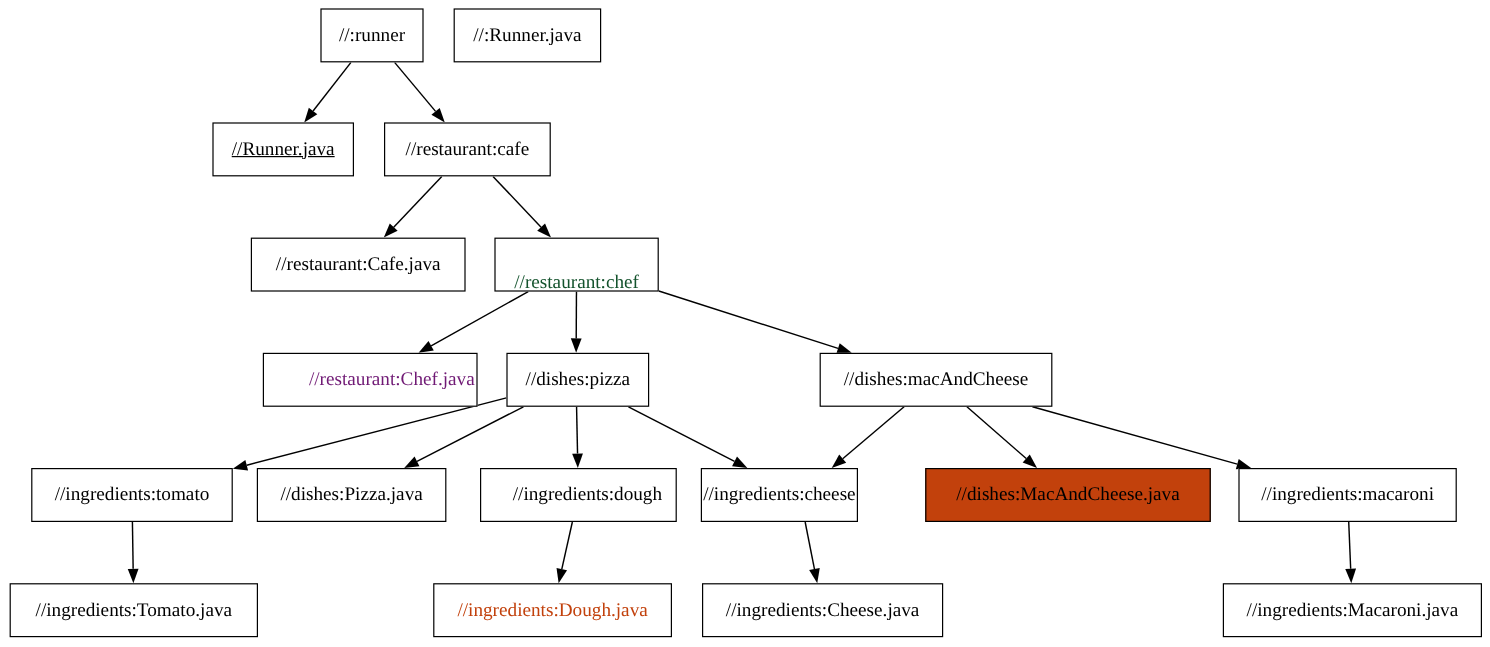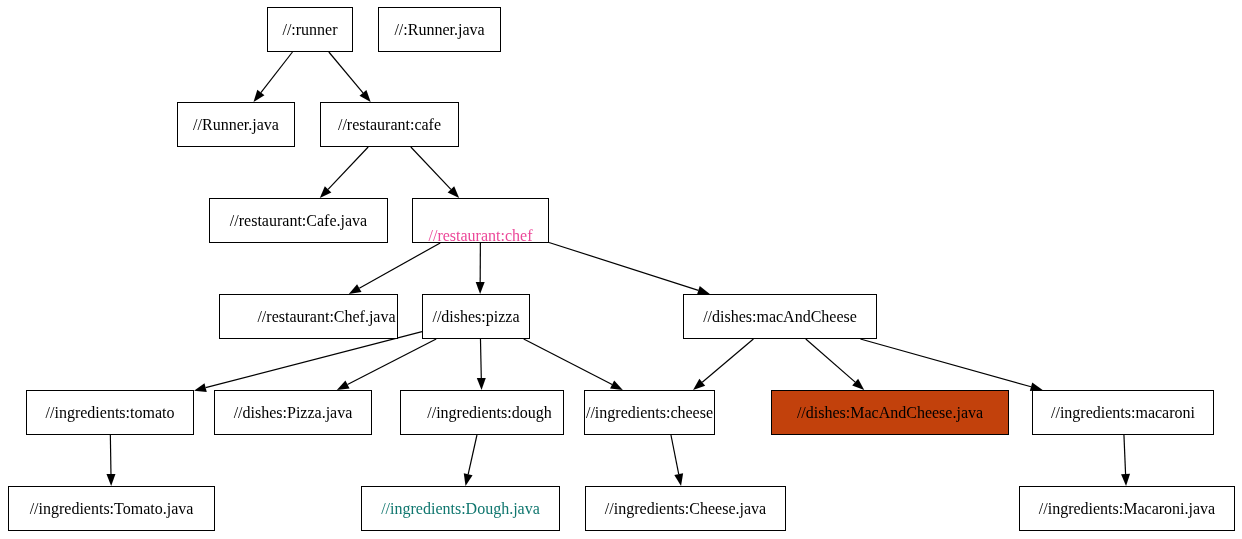--- a/index.html
+++ b/index.html
@@ -80,36 +80,36 @@
       <line x1="1123.9375" y1="435" x2="1125.5629334634539" y2="474.0104031228918" stroke="#000000" stroke-width="1.2"></line>
       <polygon points="1126.0625,486 1121.0668346345383,474.1977405740966 1130.0590322923695,473.82306567168695" fill="#000000"></polygon>
     </svg>
 
 <div class="graph-node" style="left: 267px; top: 7px; width: 86px; height: 45px; background: rgb(255, 255, 255); border-color: rgb(0, 0, 0);">
       <span class="node-label" style="color: rgb(0, 0, 0);">//:runner</span>
     </div>
     <div class="graph-node" style="left: 378px; top: 7px; width: 123px; height: 45px; background: rgb(255, 255, 255); border-color: rgb(0, 0, 0);">
       <span class="node-label" style="color: rgb(0, 0, 0);">//:Runner.java</span>
     </div>
-    <div class="graph-node" style="left: 177px; top: 102px; width: 118px; height: 45px; background: rgb(255, 255, 255); border-color: rgb(0, 0, 0);">
+    <div class="graph-node" style="left: 177px; top: 102px; width: 118px; height: 45px; background: rgb(255, 255, 255); border-color: rgb(0, 0, 0); text-decoration: underline;">
       <span class="node-label" style="color: rgb(0, 0, 0);">//Runner.java</span>
     </div>
     <div class="graph-node" style="left: 320px; top: 102px; width: 139px; height: 45px; background: rgb(255, 255, 255); border-color: rgb(0, 0, 0);">
       <span class="node-label" style="color: rgb(0, 0, 0);">//restaurant:cafe</span>
     </div>
     <div class="graph-node" style="left: 209px; top: 198px; width: 179px; height: 45px; background: rgb(255, 255, 255); border-color: rgb(0, 0, 0);">
       <span class="node-label" style="color: rgb(0, 0, 0);">//restaurant:Cafe.java</span>
     </div>
     <div class="graph-node" style="left: 412px; top: 198px; width: 137px; height: 45px; background: rgb(255, 255, 255); border-color: rgb(0, 0, 0);">
-      <span class="node-label" style="color: #ec4899; margin-top: 30px;">//restaurant:chef</span>
+      <span class="node-label" style="color: #14532d; margin-top: 30px;">//restaurant:chef</span>
     </div>
     <div class="graph-node" style="left: 219px; top: 294px; width: 179px; height: 45px; background: rgb(255, 255, 255); border-color: rgb(0, 0, 0);">
-      <span class="node-label" style="color: #000000; margin-left: 36px;">//restaurant:Chef.java</span>
+      <span class="node-label" style="color: #701a75; margin-left: 36px;">//restaurant:Chef.java</span>
     </div>
-    <div class="graph-node" style="left: 422px; top: 294px; width: 108px; height: 45px; background: rgb(255, 255, 255); border-color: rgb(0, 0, 0);">
+    <div class="graph-node" style="left: 422px; top: 294px; width: 119px; height: 45px; background: rgb(255, 255, 255); border-color: rgb(0, 0, 0);">
       <span class="node-label" style="color: rgb(0, 0, 0);">//dishes:pizza</span>
     </div>
     <div class="graph-node" style="left: 683px; top: 294px; width: 194px; height: 45px; background: rgb(255, 255, 255); border-color: rgb(0, 0, 0);">
       <span class="node-label" style="color: rgb(0, 0, 0);">//dishes:macAndCheese</span>
     </div>
     <div class="graph-node" style="left: 26px; top: 390px; width: 168px; height: 45px; background: rgb(255, 255, 255); border-color: rgb(0, 0, 0);">
       <span class="node-label" style="color: rgb(0, 0, 0);">//ingredients:tomato</span>
     </div>
     <div class="graph-node" style="left: 214px; top: 390px; width: 158px; height: 45px; background: rgb(255, 255, 255); border-color: rgb(0, 0, 0);">
       <span class="node-label" style="color: rgb(0, 0, 0);">//dishes:Pizza.java</span>
@@ -123,21 +123,21 @@
     <div class="graph-node" style="left: 771px; top: 390px; width: 238px; height: 45px; background: #c2410c; border-color: rgb(0, 0, 0);">
       <span class="node-label" style="color: rgb(0, 0, 0);">//dishes:MacAndCheese.java</span>
     </div>
     <div class="graph-node" style="left: 1032px; top: 390px; width: 182px; height: 45px; background: rgb(255, 255, 255); border-color: rgb(0, 0, 0);">
       <span class="node-label" style="color: rgb(0, 0, 0); text-align: right;">//ingredients:macaroni</span>
     </div>
     <div class="graph-node" style="left: 8px; top: 486px; width: 207px; height: 45px; background: rgb(255, 255, 255); border-color: rgb(0, 0, 0);">
       <span class="node-label" style="color: rgb(0, 0, 0); text-align: right;">//ingredients:Tomato.java</span>
     </div>
     <div class="graph-node" style="left: 361px; top: 486px; width: 199px; height: 45px; background: rgb(255, 255, 255); border-color: rgb(0, 0, 0);">
-      <span class="node-label" style="color: #0f766e;">//ingredients:Dough.java</span>
+      <span class="node-label" style="color: #c2410c;">//ingredients:Dough.java</span>
     </div>
     <div class="graph-node" style="left: 585px; top: 486px; width: 201px; height: 45px; background: rgb(255, 255, 255); border-color: rgb(0, 0, 0);">
       <span class="node-label" style="color: rgb(0, 0, 0);">//ingredients:Cheese.java</span>
     </div>
     <div class="graph-node" style="left: 1019px; top: 486px; width: 216px; height: 45px; background: rgb(255, 255, 255); border-color: rgb(0, 0, 0);">
       <span class="node-label" style="color: rgb(0, 0, 0);">//ingredients:Macaroni.java</span>
     </div>
   </div>
 
 </body></html>

